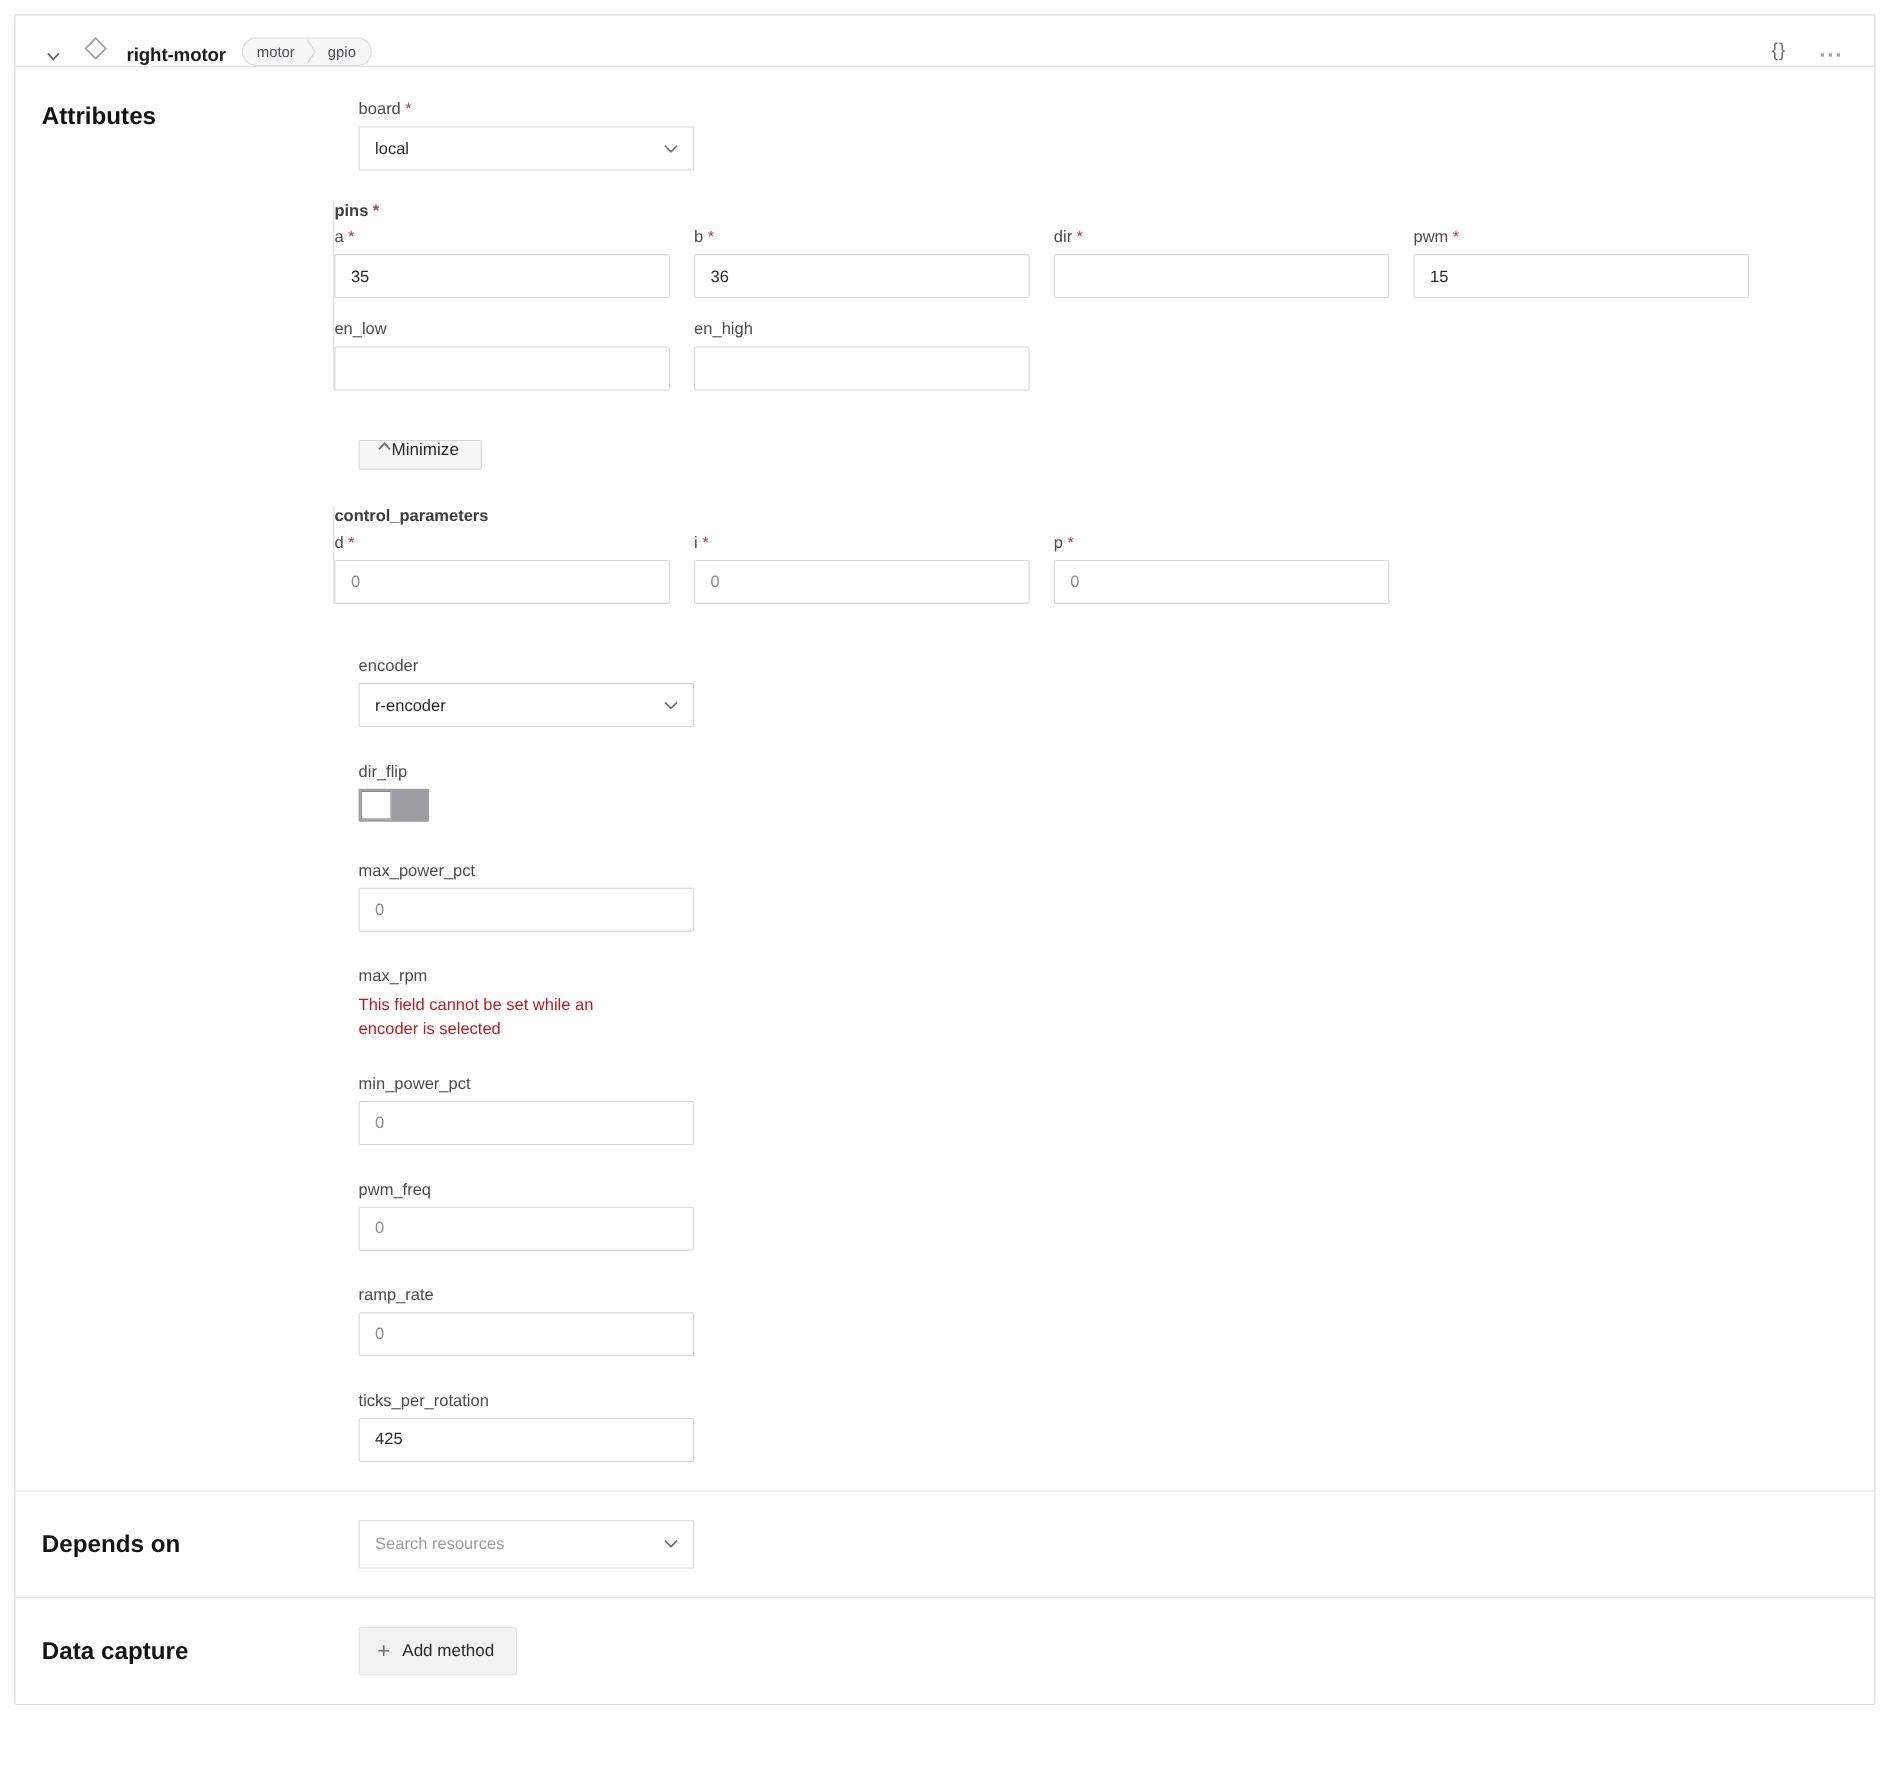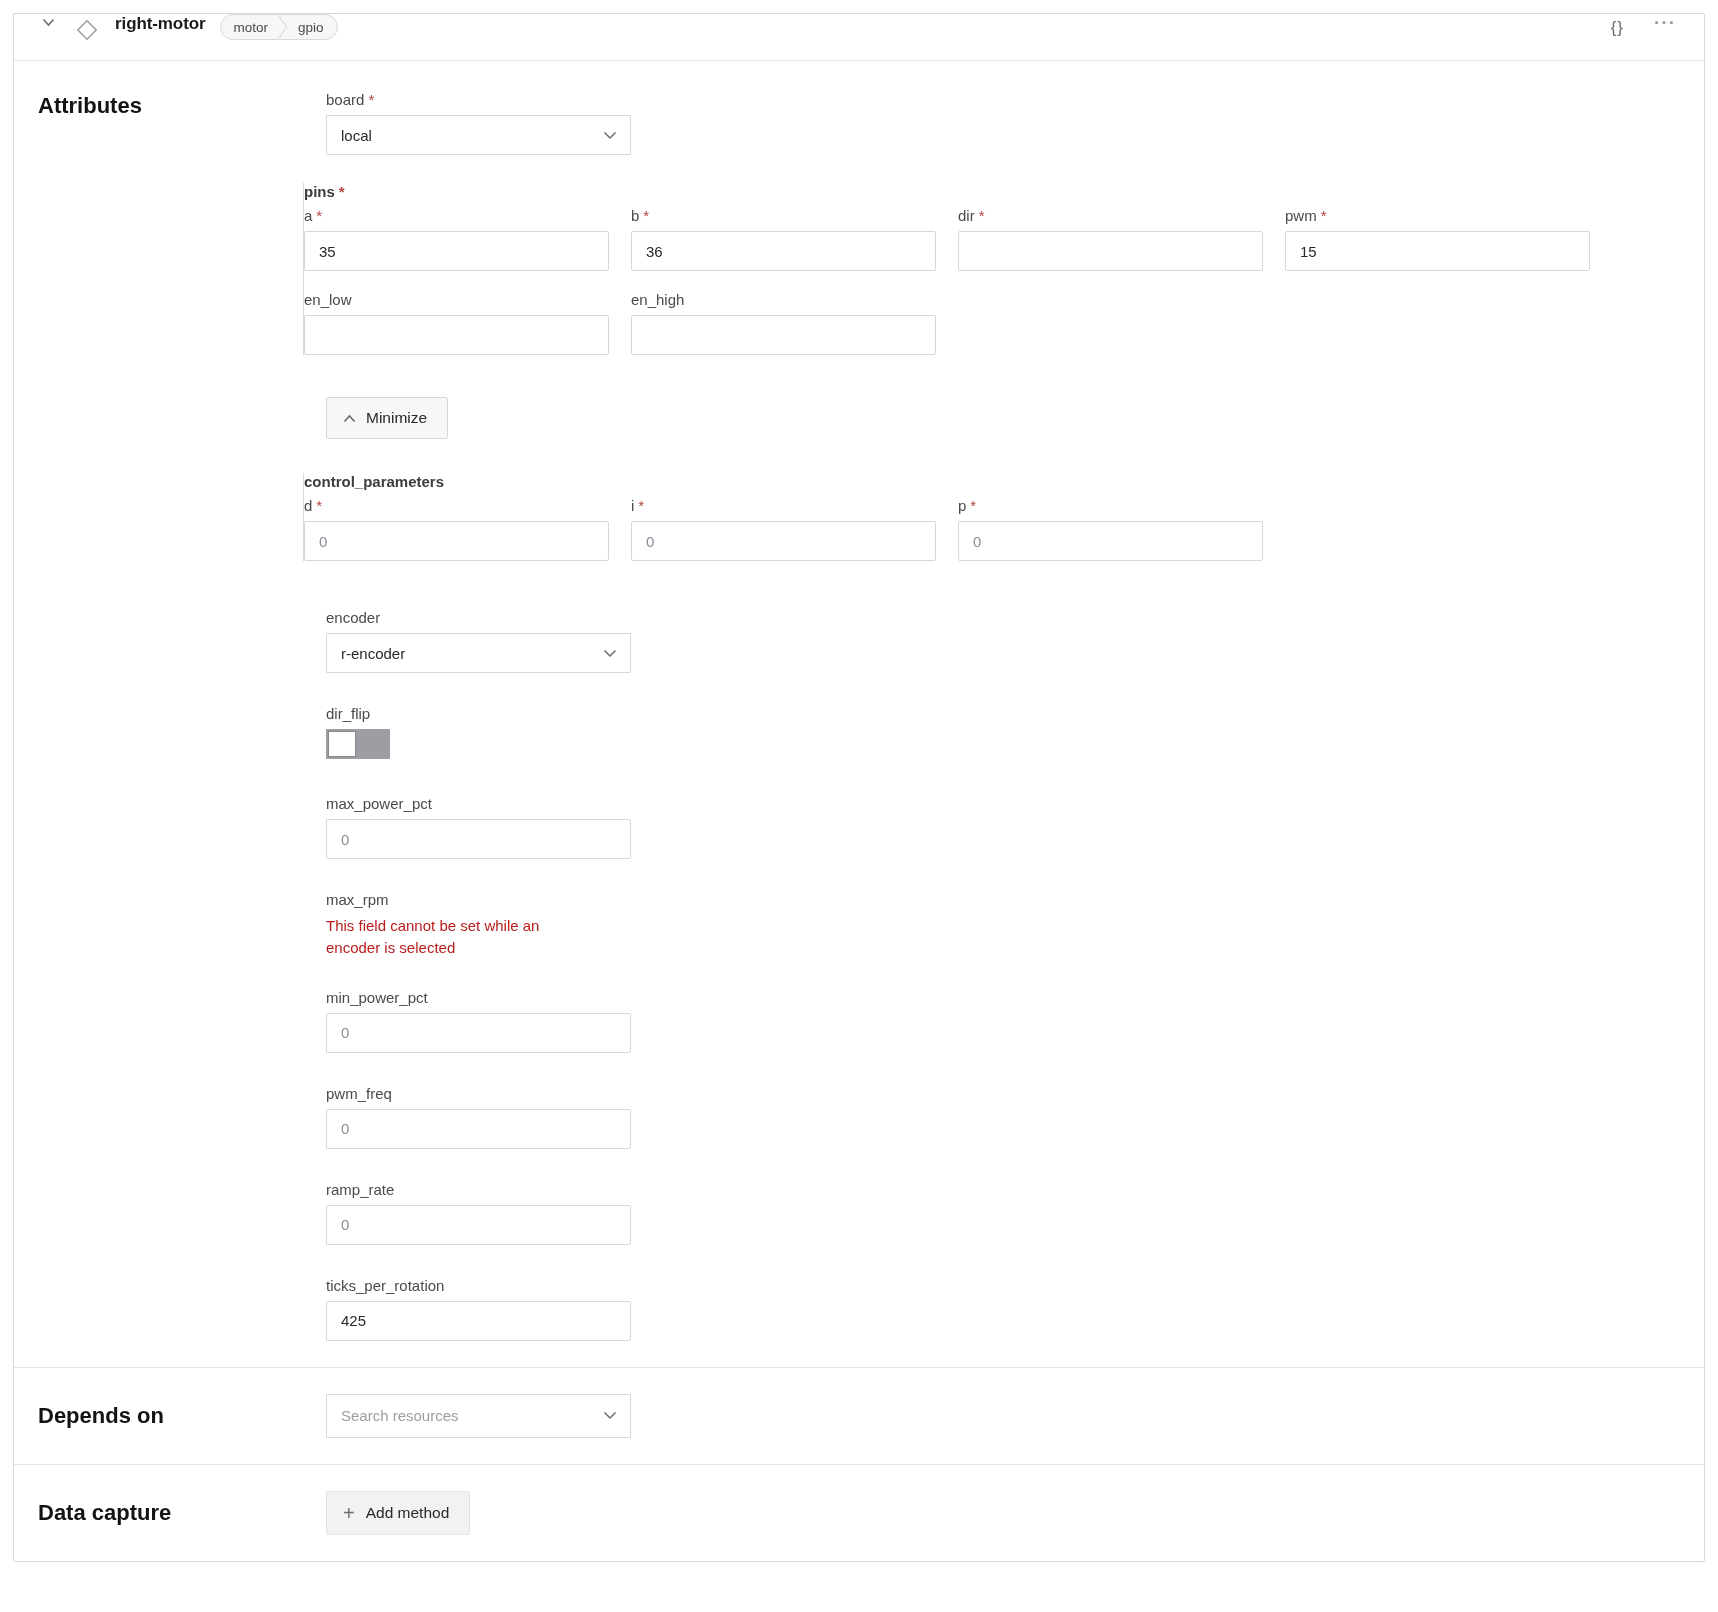--- a/index.html
+++ b/index.html
@@ -16,21 +16,21 @@
     left: 13px; top: 13px;
     width: 1692px;
     background: #fff;
     border: 1px solid #d9d9dc;
     border-radius: 2px;
   }
   
   .card-header {
     height: 46px;
     display: flex;
-    align-items: flex-start;
+    align-items: flex-end;
     padding: 0 24px;
     gap: 12px;
   }
   .icon-btn { background: none; border: none; cursor: pointer; display: flex; align-items: center; justify-content: center; padding: 4px; }
   .title { font-size: 17px; font-weight: 700; color: #1c1c1e; letter-spacing: -0.1px; }
   .tag-pill {
     display: flex; align-items: stretch;
     border: 1px solid #d9d9dc;
     background: #f7f7f8;
     border-radius: 13px;
@@ -113,23 +113,22 @@
     display: grid;
     grid-template-columns: repeat(4, 305px);
     column-gap: 22px;
     margin-bottom: 20px;
   }
   .grid-row:last-child { margin-bottom: 0; }
   .grid-row.three { grid-template-columns: repeat(3, 305px); }
   
   .minimize-btn {
     display: inline-flex;
-    align-items: center;
-    gap: 10px;
-    height: 42px;
+    align-items: flex-start;
+    height: 27px;
     padding: 0 20px 0 16px;
     background: #f7f7f8;
     border: 1px solid #d8d8da;
     border-radius: 2px;
     font-family: "Liberation Sans", sans-serif;
     font-size: 15.5px;
     color: #282829;
     cursor: pointer;
     margin-bottom: 34px;
   }

